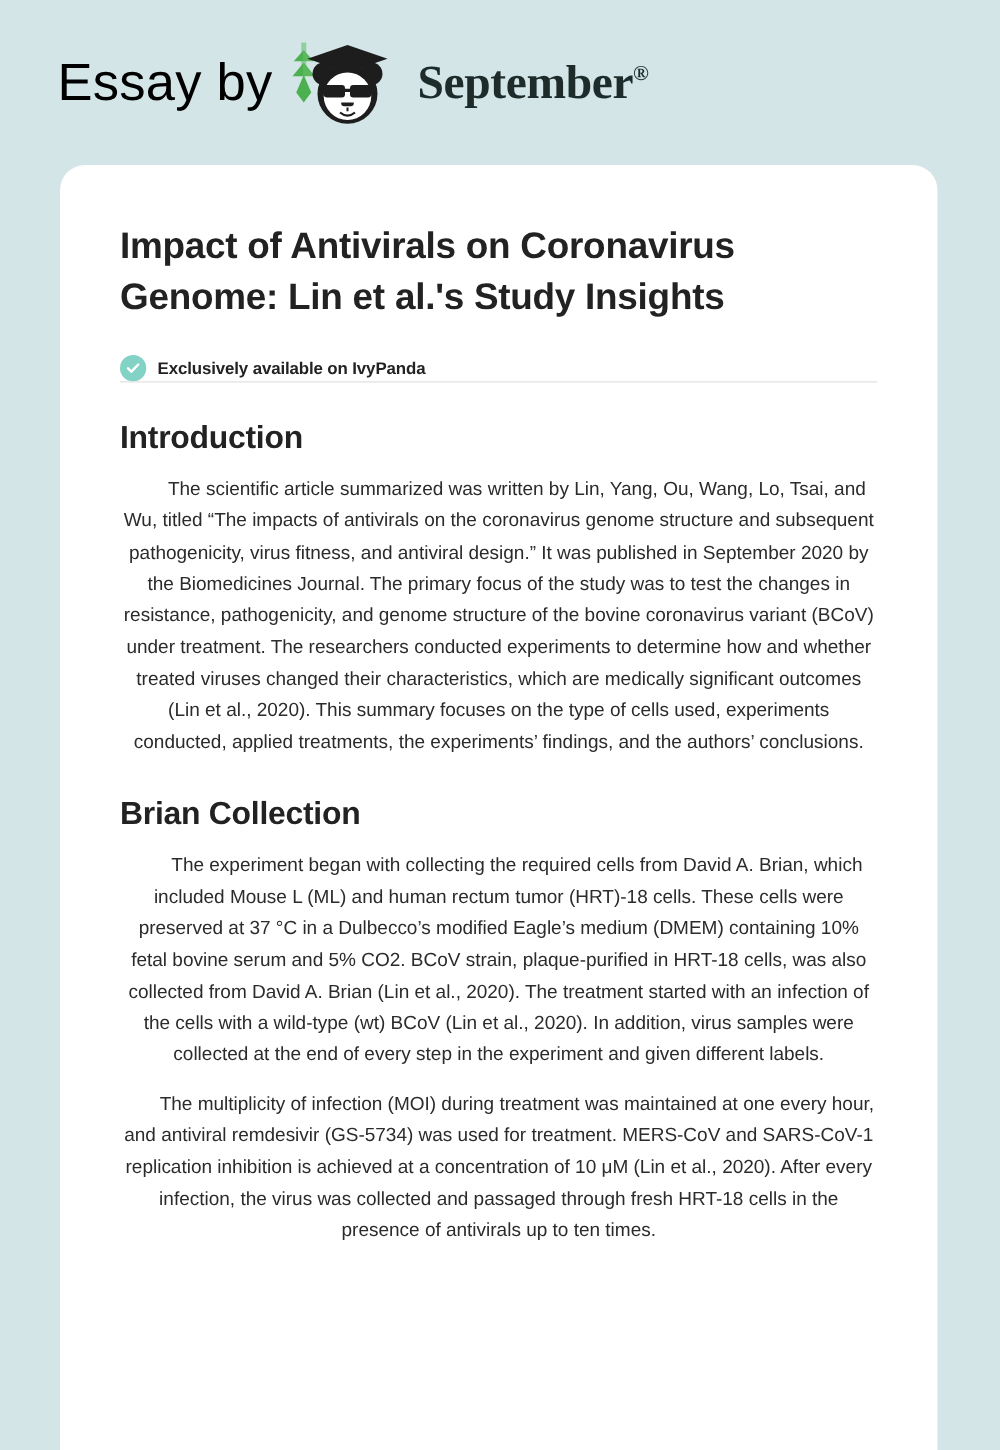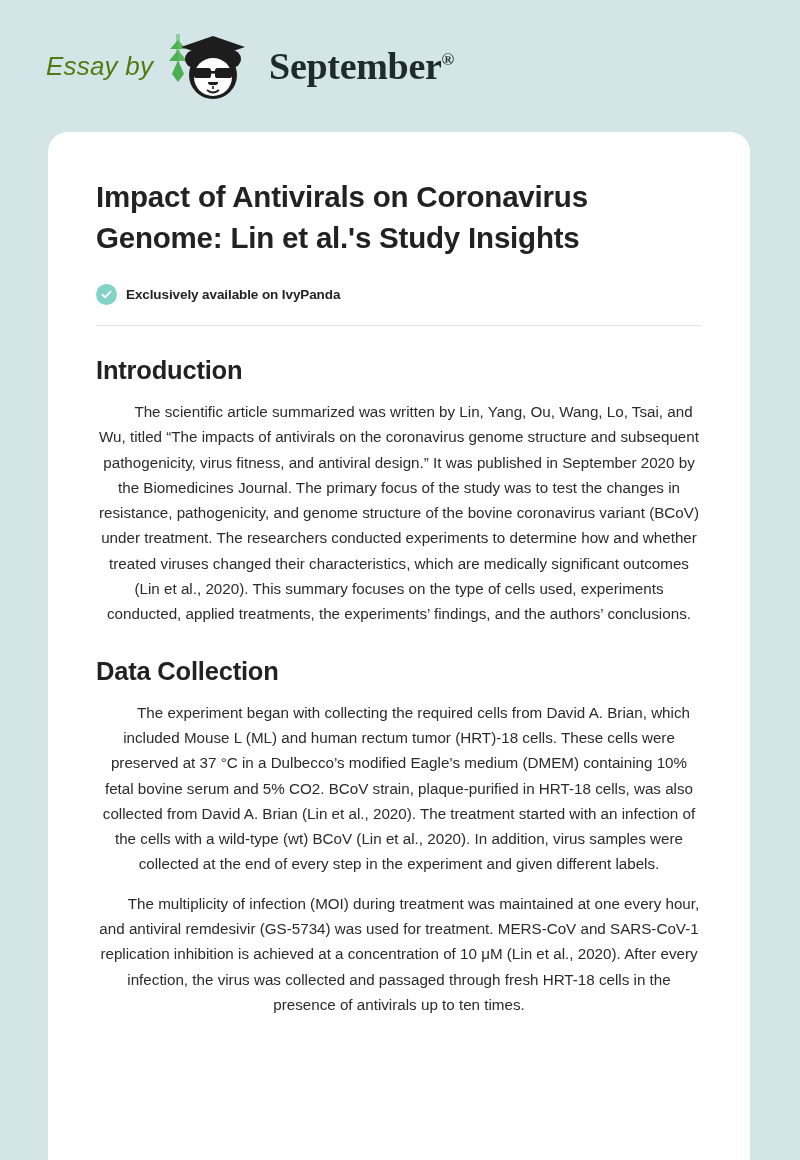--- a/index.html
+++ b/index.html
@@ -23,26 +23,25 @@
     align-items: center;
     padding-left: 46px;
   }
   .brand-lockup {
     display: flex;
     align-items: center;
     gap: 10px;
   }
   .brand-prefix {
     font-family: "Liberation Sans", sans-serif;
-    font-size: 26px;
+    font-size: 42px;
     font-weight: 400;
-    color: #4d7c0f;
+    color: #000000;
     letter-spacing: 0.2px;
     line-height: 1;
-    font-style: italic;
   }
   .brand-logo-mark {
     width: 96px;
     height: 72px;
     position: relative;
     flex: 0 0 auto;
   }
   .brand-logo-mark svg { display: block; }
   .brand-name {
     font-family: "Liberation Serif", serif;
@@ -78,21 +77,20 @@
     font-weight: 700;
     color: #222222;
     margin: 0 0 26px 0;
     letter-spacing: -0.2px;
   }
 
   .availability-badge {
     display: flex;
     align-items: center;
     gap: 9px;
-    margin-bottom: 20px;
   }
   .badge-check {
     width: 21px;
     height: 21px;
     border-radius: 50%;
     background: #83d2c6;
     display: flex;
     align-items: center;
     justify-content: center;
     flex: 0 0 auto;
@@ -187,17 +185,17 @@
       </svg>
     </span>
     <span class="badge-text">Exclusively available on IvyPanda</span>
   </div>
 
   <hr class="divider">
 
   <h2 class="section-heading">Introduction</h2>
   <p class="body-paragraph">The scientific article summarized was written by Lin, Yang, Ou, Wang, Lo, Tsai, and Wu, titled “The impacts of antivirals on the coronavirus genome structure and subsequent pathogenicity, virus fitness, and antiviral design.” It was published in September 2020 by the Biomedicines Journal. The primary focus of the study was to test the changes in resistance, pathogenicity, and genome structure of the bovine coronavirus variant (BCoV) under treatment. The researchers conducted experiments to determine how and whether treated viruses changed their characteristics, which are medically significant outcomes (Lin et al., 2020). This summary focuses on the type of cells used, experiments conducted, applied treatments, the experiments’ findings, and the authors’ conclusions.</p>
 
-  <h2 class="section-heading spaced">Data Collection</h2>
+  <h2 class="section-heading spaced">Brian Collection</h2>
   <p class="body-paragraph">The experiment began with collecting the required cells from David A. Brian, which included Mouse L (ML) and human rectum tumor (HRT)-18 cells. These cells were preserved at 37 °C in a Dulbecco’s modified Eagle’s medium (DMEM) containing 10% fetal bovine serum and 5% CO2. BCoV strain, plaque-purified in HRT-18 cells, was also collected from David A. Brian (Lin et al., 2020). The treatment started with an infection of the cells with a wild-type (wt) BCoV (Lin et al., 2020). In addition, virus samples were collected at the end of every step in the experiment and given different labels.</p>
   <p class="body-paragraph">The multiplicity of infection (MOI) during treatment was maintained at one every hour, and antiviral remdesivir (GS-5734) was used for treatment. MERS-CoV and SARS-CoV-1 replication inhibition is achieved at a concentration of 10 μM (Lin et al., 2020). After every infection, the virus was collected and passaged through fresh HRT-18 cells in the presence of antivirals up to ten times.</p>
 
 </main>
 
 </body></html>

